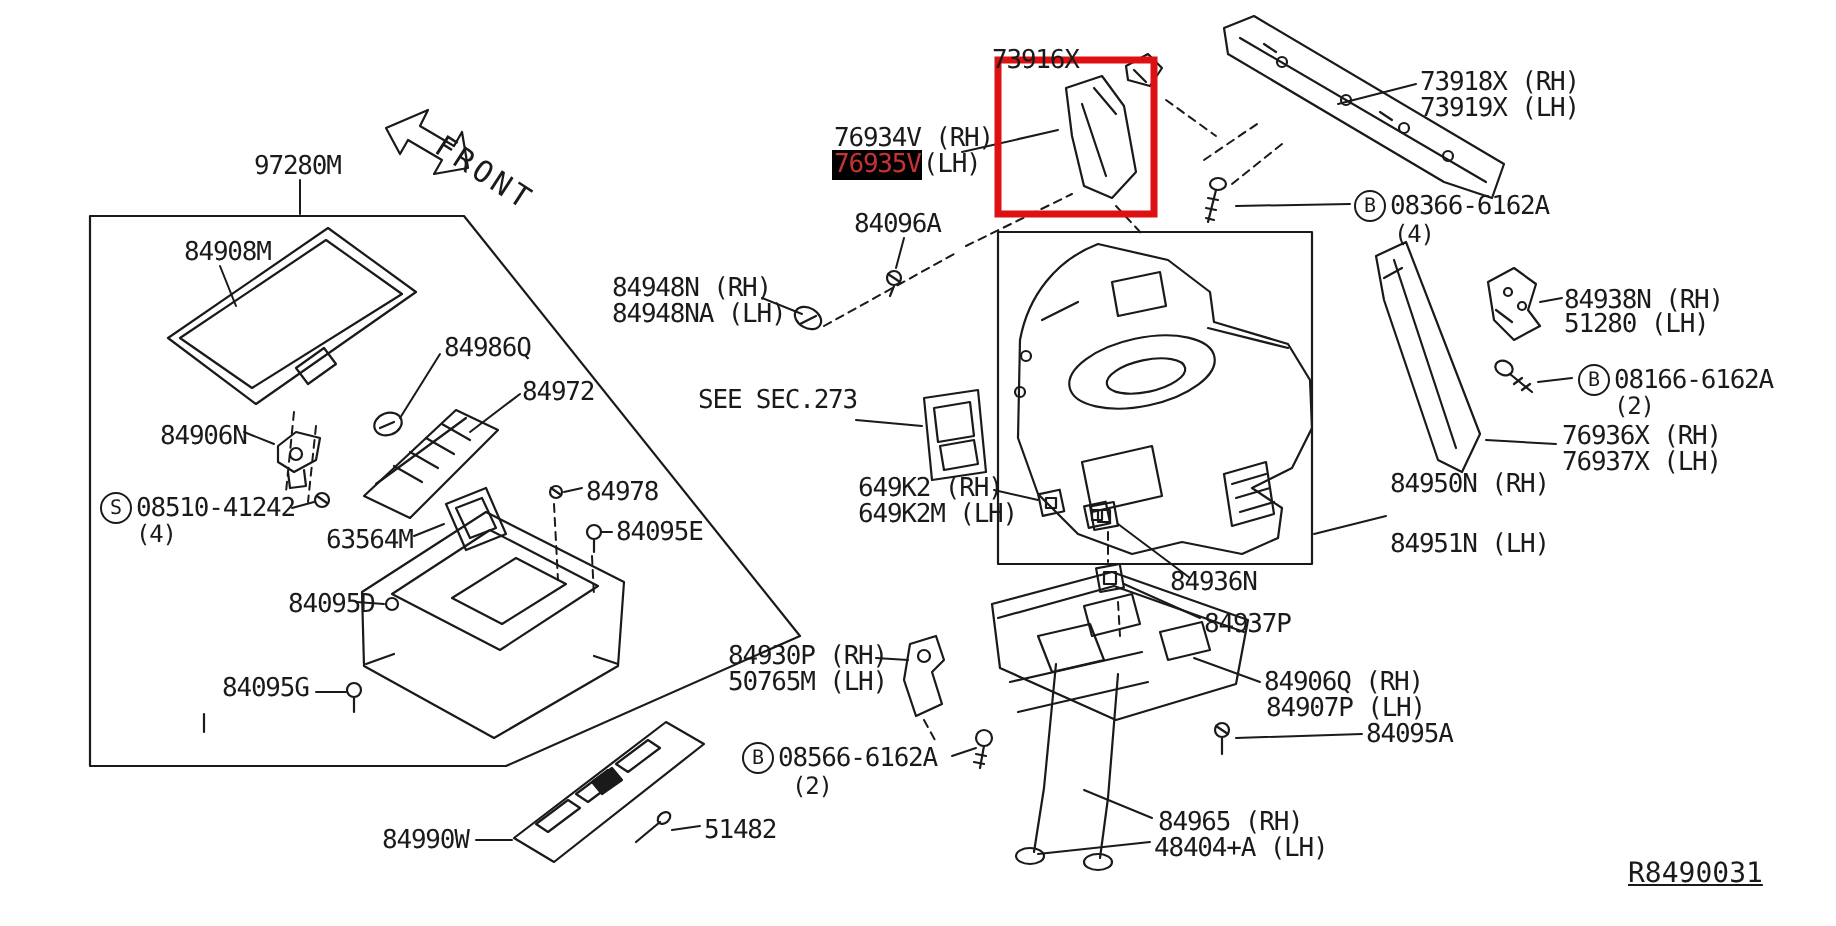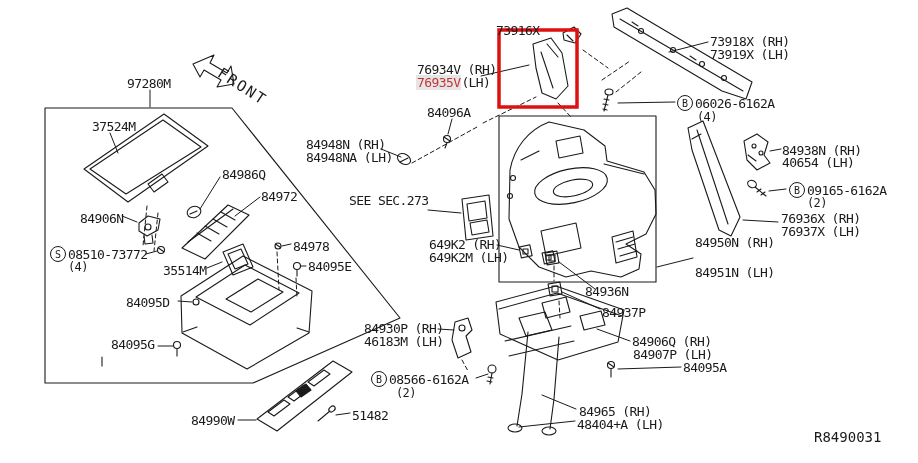--- a/index.html
+++ b/index.html
@@ -4,24 +4,24 @@
 <style>
   html,body{margin:0;padding:0;background:#fff;}
   .stage{position:relative;width:918px;height:463px;background:#ffffff;overflow:hidden;
          font-family:"DejaVu Sans Mono",monospace;color:#1a1a1a;}
   svg{position:absolute;left:0;top:0;}
   .t{position:absolute;font-size:13px;line-height:13px;letter-spacing:-0.6px;white-space:nowrap;}
   .sm{font-size:12px;}
   .fr{display:flex;align-items:center;gap:2px;}
   .circ{display:inline-flex;width:14px;height:14px;border:1.3px solid #1a1a1a;border-radius:50%;
         align-items:center;justify-content:center;font-size:10px;letter-spacing:0;flex:0 0 auto;}
-  .sel-num{color:#c63333;background:#e5e5e5;padding:0 1px;}
+  .sel-num{color:#c63333;background:#000000;padding:0 1px;}
   .front{position:absolute;left:224px;top:64px;font-size:15px;letter-spacing:2px;
          transform:rotate(33deg);transform-origin:left top;}
-  .ref{position:absolute;left:814px;top:429px;font-size:14px;letter-spacing:0;}
+  .ref{position:absolute;left:814px;top:429px;font-size:14px;letter-spacing:0;text-decoration:underline;}
 </style>
 </head>
 <body>
 
 <div class="stage">
 
 <svg width="918" height="463" viewBox="0 0 918 463">
   <g stroke="#1a1a1a" fill="none" stroke-width="1.1" stroke-linejoin="round" stroke-linecap="round">
 
     <g>
@@ -281,31 +281,31 @@
       <path d="M462,360 L468,371"></path>
     </g>
   </g>
 
   <rect x="499" y="30" width="78" height="77" fill="none" stroke="#dd1111" stroke-width="3.5"></rect>
 </svg>
 
 <div class="front">FRONT</div>
 
 <div class="t" style="left:127px;top:77px">97280M</div>
-<div class="t" style="left:92px;top:120px">37524M</div>
+<div class="t" style="left:92px;top:120px">84908M</div>
 <div class="t" style="left:80px;top:212px">84906N</div>
 
 <div class="t fr" style="left:50px;top:246px">
   <span class="circ">S</span>
-  <span>08510-73772</span>
+  <span>08510-41242</span>
 </div>
 <div class="t sm" style="left:68px;top:261px">(4)</div>
 
-<div class="t" style="left:163px;top:264px">35514M</div>
-<div class="t" style="left:126px;top:296px">84095D</div>
+<div class="t" style="left:163px;top:264px">63564M</div>
+<div class="t" style="left:144px;top:296px">84095D</div>
 <div class="t" style="left:111px;top:338px">84095G</div>
 <div class="t" style="left:222px;top:168px">84986Q</div>
 <div class="t" style="left:261px;top:190px">84972</div>
 <div class="t" style="left:293px;top:240px">84978</div>
 <div class="t" style="left:308px;top:260px">84095E</div>
 <div class="t" style="left:191px;top:414px">84990W</div>
 <div class="t" style="left:352px;top:409px">51482</div>
 
 <div class="t" style="left:417px;top:63px">76934V (RH)</div>
 <div class="t" style="left:416px;top:76px">
@@ -319,21 +319,21 @@
 
 <div class="t" style="left:349px;top:194px">SEE SEC.273</div>
 
 <div class="t" style="left:429px;top:238px">649K2 (RH)</div>
 <div class="t" style="left:429px;top:251px">649K2M (LH)</div>
 
 <div class="t" style="left:585px;top:285px">84936N</div>
 <div class="t" style="left:602px;top:306px">84937P</div>
 
 <div class="t" style="left:364px;top:322px">84930P (RH)</div>
-<div class="t" style="left:364px;top:335px">46183M (LH)</div>
+<div class="t" style="left:364px;top:335px">50765M (LH)</div>
 
 <div class="t fr" style="left:371px;top:371px">
   <span class="circ">B</span>
   <span>08566-6162A</span>
 </div>
 <div class="t sm" style="left:396px;top:387px">(2)</div>
 
 <div class="t" style="left:579px;top:405px">84965 (RH)</div>
 <div class="t" style="left:577px;top:418px">48404+A (LH)</div>
 <div class="t" style="left:683px;top:361px">84095A</div>
@@ -342,30 +342,30 @@
 <div class="t" style="left:633px;top:348px">84907P (LH)</div>
 
 <div class="t" style="left:695px;top:236px">84950N (RH)</div>
 <div class="t" style="left:695px;top:266px">84951N (LH)</div>
 
 <div class="t" style="left:710px;top:35px">73918X (RH)</div>
 <div class="t" style="left:710px;top:48px">73919X (LH)</div>
 
 <div class="t fr" style="left:677px;top:95px">
   <span class="circ">B</span>
-  <span>06026-6162A</span>
+  <span>08366-6162A</span>
 </div>
 <div class="t sm" style="left:697px;top:111px">(4)</div>
 
 <div class="t" style="left:782px;top:144px">84938N (RH)</div>
-<div class="t" style="left:782px;top:156px">40654 (LH)</div>
+<div class="t" style="left:782px;top:156px">51280 (LH)</div>
 
 <div class="t fr" style="left:789px;top:182px">
   <span class="circ">B</span>
-  <span>09165-6162A</span>
+  <span>08166-6162A</span>
 </div>
 <div class="t sm" style="left:807px;top:197px">(2)</div>
 
 <div class="t" style="left:781px;top:212px">76936X (RH)</div>
 <div class="t" style="left:781px;top:225px">76937X (LH)</div>
 
 <div class="ref">R8490031</div>
 
 </div>
 

